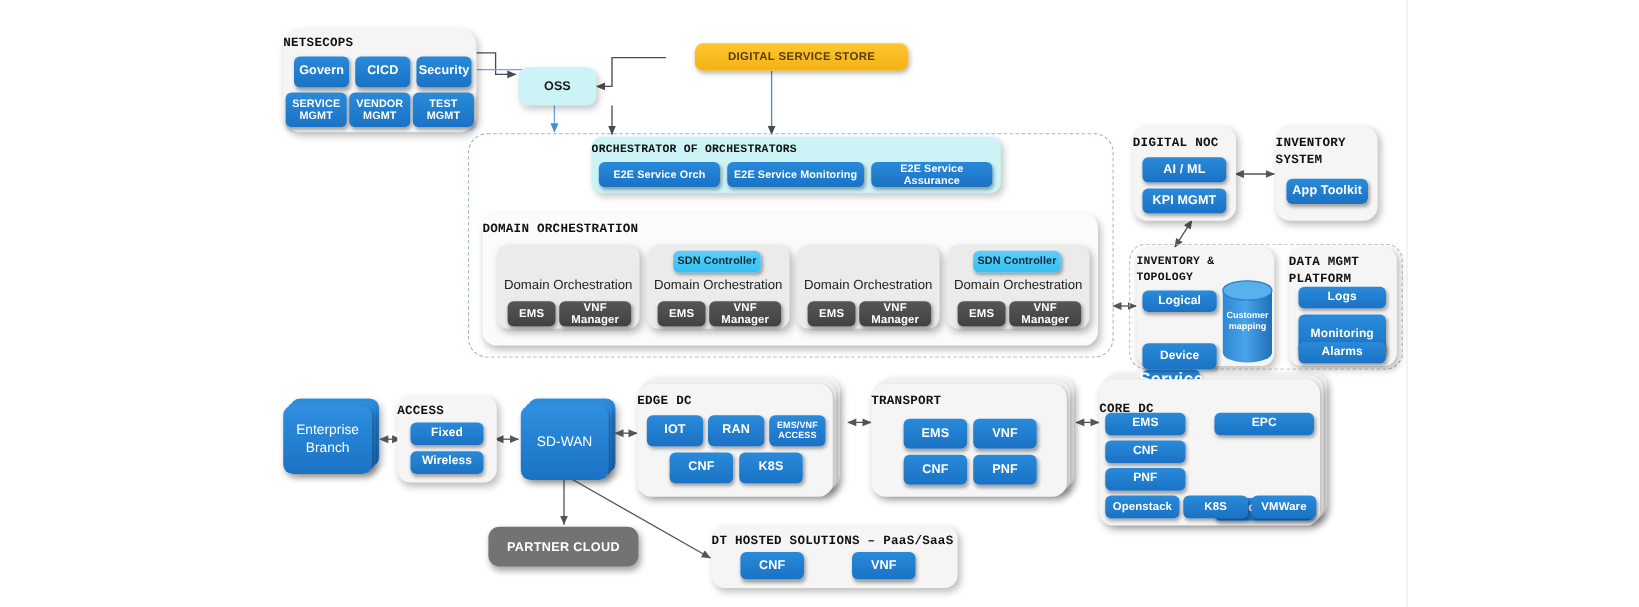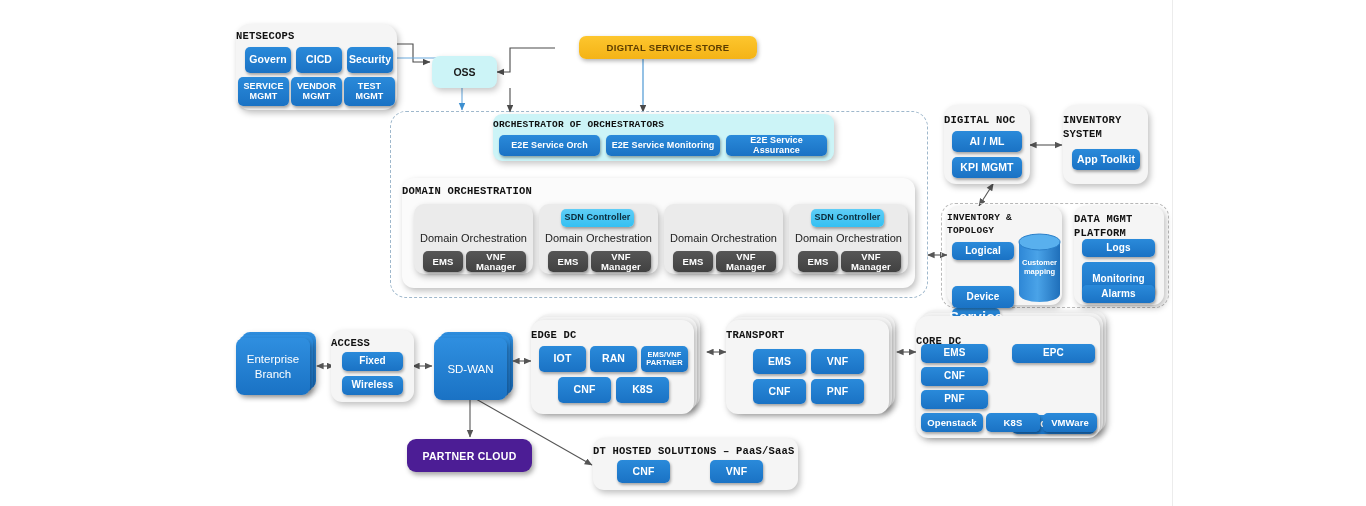--- a/index.html
+++ b/index.html
@@ -33,21 +33,21 @@
   }
   .card.white{background:#fbfbfb;}
   .card.grey{background:#ebebeb;}
   .card.cyan{background:#ccf4f7;box-shadow:2px 3px 6px rgba(0,0,0,.22);}
   .card.orange{
     background:linear-gradient(#fdc62e,#f4b316);border-radius:7px;
     box-shadow:1px 2px 4px rgba(0,0,0,.3);
     margin-left:24px;
   }
   .card.charcoal{
-    background:#4c1d95;border-radius:9px;
+    background:#737373;border-radius:9px;
     box-shadow:2px 3px 5px rgba(0,0,0,.35);
   }
 
   .title{
     position:absolute;left:0;right:0;text-align:left;
     font-size:10.5px;font-weight:700;color:#111;letter-spacing:.2px;font-family:Liberation Mono, monospace;
   }
   .title.sm{font-size:9.5px;}
   .subtitle{
     font-size:11px;font-weight:400;color:#222;text-align:center;
@@ -252,21 +252,21 @@
   </div>
 
   <div class="abs bluebox stack" style="left:434px;top:338px;width:73px;height:62px;">
     <span>SD-WAN</span>
   </div>
 
   <div class="abs card stack" style="left:531px;top:320px;width:163px;height:94px;border-radius:12px;">
     <div class="title" style="top:9px;">EDGE DC</div>
     <div class="abs pill" style="left:8px;top:26px;width:47px;height:26px;">IOT</div>
     <div class="abs pill" style="left:59px;top:26px;width:47px;height:26px;">RAN</div>
-    <div class="abs pill" style="left:110px;top:26px;width:47px;height:26px;font-size:7.5px;">EMS/VNF PARTNER</div>
+    <div class="abs pill" style="left:110px;top:26px;width:47px;height:26px;font-size:7.5px;">EMS/VNF ACCESS</div>
     <div class="abs pill" style="left:27px;top:57px;width:53px;height:26px;">CNF</div>
     <div class="abs pill" style="left:85px;top:57px;width:53px;height:26px;">K8S</div>
   </div>
 
   <div class="abs card stack" style="left:726px;top:320px;width:163px;height:94px;border-radius:12px;">
     <div class="title" style="top:9px;">TRANSPORT</div>
     <div class="abs pill" style="left:27px;top:29px;width:53px;height:25px;">EMS</div>
     <div class="abs pill" style="left:85px;top:29px;width:53px;height:25px;">VNF</div>
     <div class="abs pill" style="left:27px;top:59px;width:53px;height:25px;">CNF</div>
     <div class="abs pill" style="left:85px;top:59px;width:53px;height:25px;">PNF</div>

